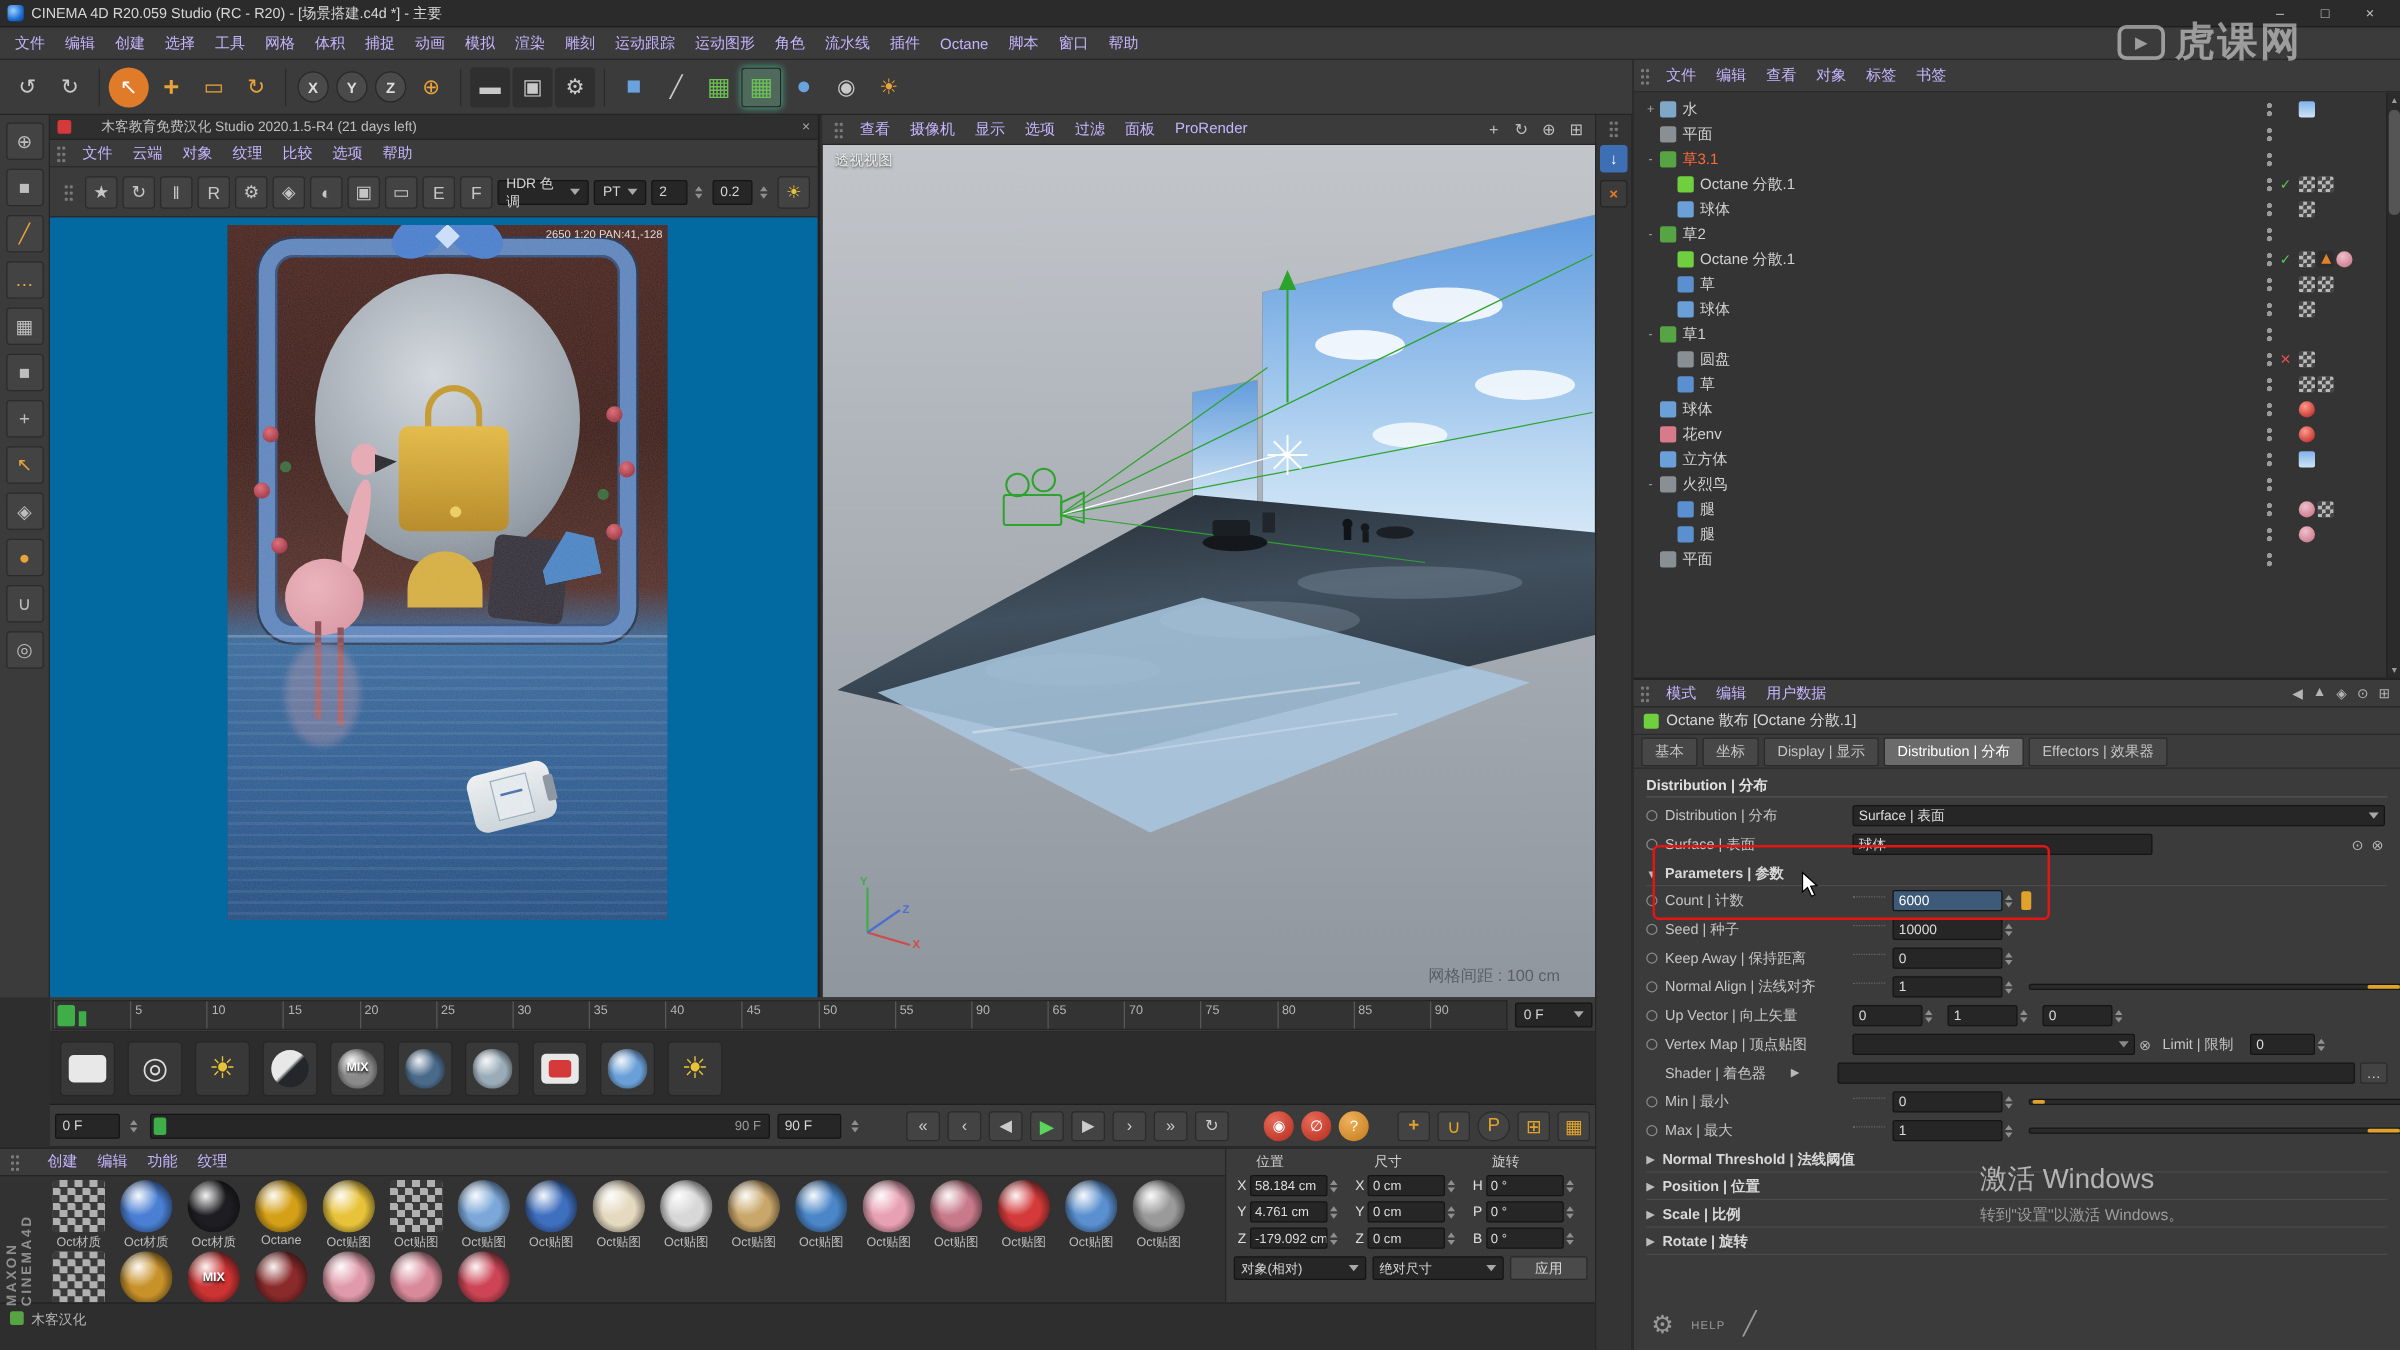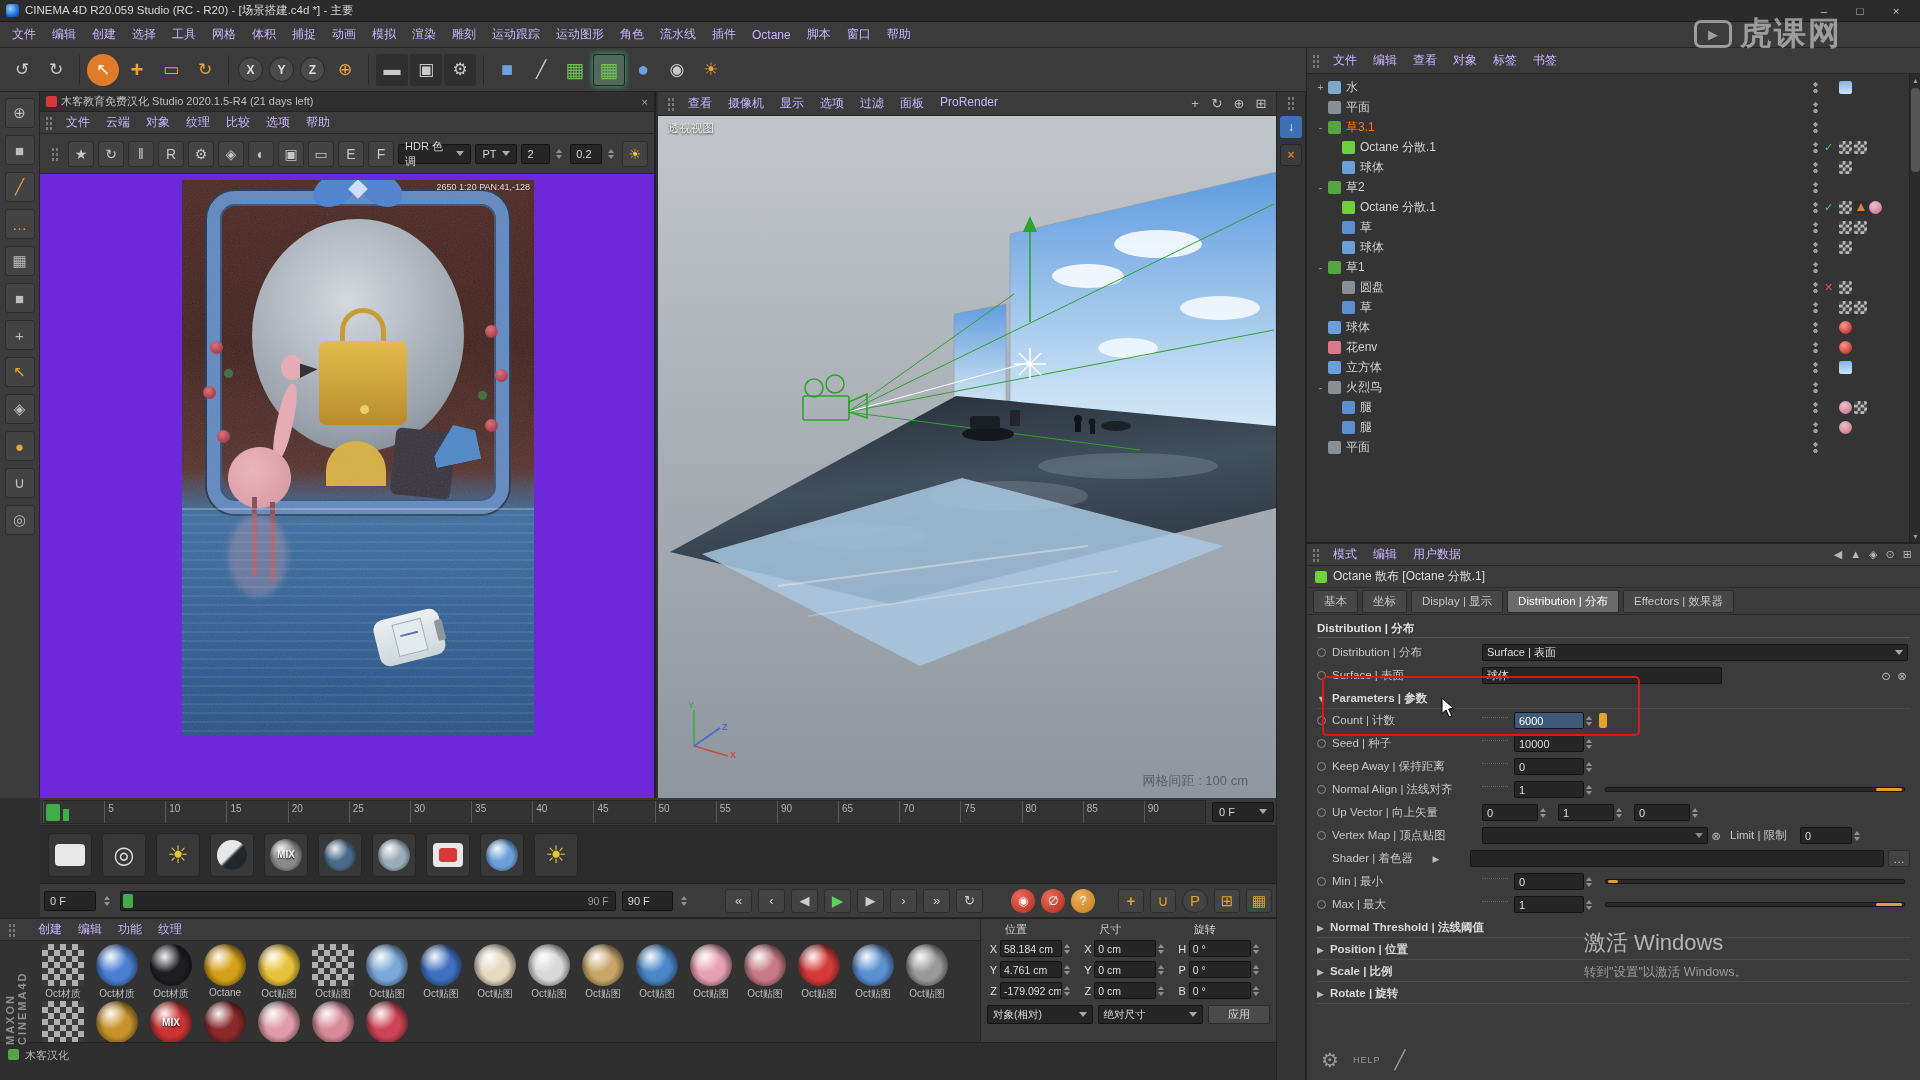--- a/index.html
+++ b/index.html
@@ -26,27 +26,27 @@
 .tb.pressed{background:#4f6a5d;box-shadow:inset 0 0 0 1px #222,0 0 6px #4a8}
 .tsep{width:1px;height:30px;background:#2a2a2a;margin:0 5px;flex:0 0 auto}
 .axisbtn{width:25px;height:25px;border-radius:50%;background:#4a4a4a;border:1px solid #282828;display:flex;align-items:center;justify-content:center;font-weight:bold;color:#dcdcdc;margin:0 2px}
 
 #leftstrip{position:absolute;left:0;top:92px;width:40px;height:706px;background:#3b3b3b;border-right:1px solid #262626;display:flex;flex-direction:column;align-items:center;gap:7px;padding-top:6px}
 .ls{width:30px;height:30px;border-radius:3px;background:#434343;border:1px solid #2b2b2b;display:flex;align-items:center;justify-content:center;font-size:15px;color:#bdbdbd}
 .ls.or{color:#e8a33a}
 #maxon{position:absolute;left:4px;top:925px;width:26px;height:120px;writing-mode:vertical-rl;transform:rotate(180deg);font-size:11px;letter-spacing:2px;color:#8f8f8f;font-weight:bold;z-index:5}
 
 #renderpanel{position:absolute;left:40px;top:92px;width:616px;height:706px;background:#353535;border-right:2px solid #222;display:flex;flex-direction:column}
-#rv-title{height:20px;background:#2f2f2f;border-bottom:1px solid #222;display:flex;align-items:center;gap:4px;padding:0 6px;font-size:11px;color:#bfbfbf}
+#rv-title{height:20px;background:#2f2f2f;border-bottom:1px solid #222;display:flex;align-items:center;gap:24px;padding:0 6px;font-size:11px;color:#bfbfbf}
 #rv-menu{height:22px;display:flex;align-items:center;background:#3b3b3b;border-bottom:1px solid #262626}
 #rv-tools{height:40px;display:flex;align-items:center;gap:4px;background:#3b3b3b;border-bottom:1px solid #262626;padding:0 6px}
 .rtb{width:26px;height:26px;border-radius:3px;display:flex;align-items:center;justify-content:center;color:#c6c6c6;font-size:14px;background:#434343;border:1px solid #2b2b2b;flex:0 0 auto}
 .ddfield{background:#262626;border:1px solid #141414;border-radius:2px;height:20px;display:flex;align-items:center;gap:6px;padding:0 6px;font-size:11px;color:#d6d6d6}
 .nfield{background:#262626;border:1px solid #141414;border-radius:2px;height:20px;display:flex;align-items:center;padding:0 5px;font-size:11px;color:#d6d6d6}
-#rv-canvas{flex:1;background:#6d28d9;position:relative;overflow:hidden}
+#rv-canvas{flex:1;background:#0369a1;position:relative;overflow:hidden}
 #rv-status{height:22px;background:#2f2f2f;border-top:1px solid #222;display:flex;align-items:center;gap:16px;padding:0 8px;font-size:10.5px;color:#aeaeae;white-space:nowrap;overflow:hidden}
 
 #rimg{position:absolute;left:142px;top:6px;width:352px;height:556px;overflow:hidden;background:linear-gradient(180deg,#4a2520 0%,#3f1f1a 30%,#55302a 52%,#3a6c9f 60%,#2f5f95 78%,#244f83 100%)}
 #rimg .dome{position:absolute;left:20%;top:7%;width:60%;height:42%;border-radius:50%;background:radial-gradient(circle at 45% 35%,#d6dce2,#939ca6 70%,#6a737e)}
 #rimg .frame{position:absolute;left:7%;top:2%;width:86%;height:58%;border:13px solid #5f87c0;border-radius:28px;box-shadow:inset 0 0 0 2px #35507e,0 0 0 2px #243550}
 #rimg .bowl,#rimg .bowr{position:absolute;top:-1%;width:13%;height:5.5%;background:#4a7fd0;border-radius:50%}
 #rimg .bowl{left:37%;transform:rotate(-28deg)}
 #rimg .bowr{left:50%;transform:rotate(28deg)}
 #rimg .gem{position:absolute;left:48%;top:0.4%;width:4%;height:2.5%;background:#cfe2ff;transform:rotate(45deg)}
 #rimg .rose{position:absolute;width:13px;height:13px;border-radius:50%;background:radial-gradient(circle at 40% 32%,#e06a76,#8a1f2e)}
@@ -124,21 +124,21 @@
 .tabbtn.act{background:#6b6b6b;color:#fff}
 #am-body{flex:1;position:relative;padding:4px 10px 0 10px;overflow:hidden;font-size:11.5px}
 .secline{height:19px;display:flex;align-items:center;font-weight:bold;color:#e0e0e0;border-bottom:1px solid #555;margin-bottom:3px}
 .colsec{height:20px;display:flex;align-items:center;gap:6px;font-weight:bold;color:#d8d8d8;border-bottom:1px solid #4a4a4a;margin-top:2px}
 .colsec .carrow{font-size:9px;color:#bbb}
 .amrow{height:23px;display:flex;align-items:center;color:#c6c6c6}
 .kdot{width:9px;height:9px;border:1px solid #8a8a8a;border-radius:50%;margin-right:6px;flex:0 0 auto}
 .amlabel{flex:0 0 150px;white-space:nowrap;overflow:hidden}
 .amlabel.w70{flex:0 0 70px}
 .leader{flex:0 0 26px;border-bottom:1px dotted #666;margin:0 6px 6px 0;height:1px}
-.afield{width:70px;height:17px;background:#262626;border:1px solid #141414;border-radius:2px;display:flex;align-items:center;padding:0 4px;font-size:11px;color:#ddd;flex:0 0 auto}
+.afield{width:88px;height:17px;background:#262626;border:1px solid #141414;border-radius:2px;display:flex;align-items:center;padding:0 4px;font-size:11px;color:#ddd;flex:0 0 auto}
 .afield.sel{background:#3d5a78;color:#fff}
 .afield.grow{flex:1 1 auto;width:auto}
 .ochip{width:8px;height:15px;background:#e0a22a;border-radius:2px;margin-left:3px;flex:0 0 auto}
 .slider{height:5px;background:#2a2a2a;border:1px solid #161616;border-radius:2px;position:relative;margin-left:9px;flex:0 0 300px}
 .slider .segR{position:absolute;right:2px;top:0;bottom:0;width:26px;background:#e0a22a;border-radius:2px}
 .slider .segL{position:absolute;left:2px;top:0;bottom:0;width:10px;background:#e0a22a;border-radius:2px}
 .amic{width:16px;text-align:center;color:#b8b8b8;flex:0 0 auto}
 .dotbox{width:22px;height:17px;background:#434343;border:1px solid #2b2b2b;border-radius:2px;display:flex;align-items:center;justify-content:center;color:#ccc;flex:0 0 auto}
 #am-help{position:absolute;left:14px;bottom:8px;display:flex;align-items:center;gap:14px;color:#9a9a9a}
 #redbox{position:absolute;left:1322px;top:676px;width:318px;height:60px;border:2px solid #e31515;border-radius:5px;z-index:40;pointer-events:none}

